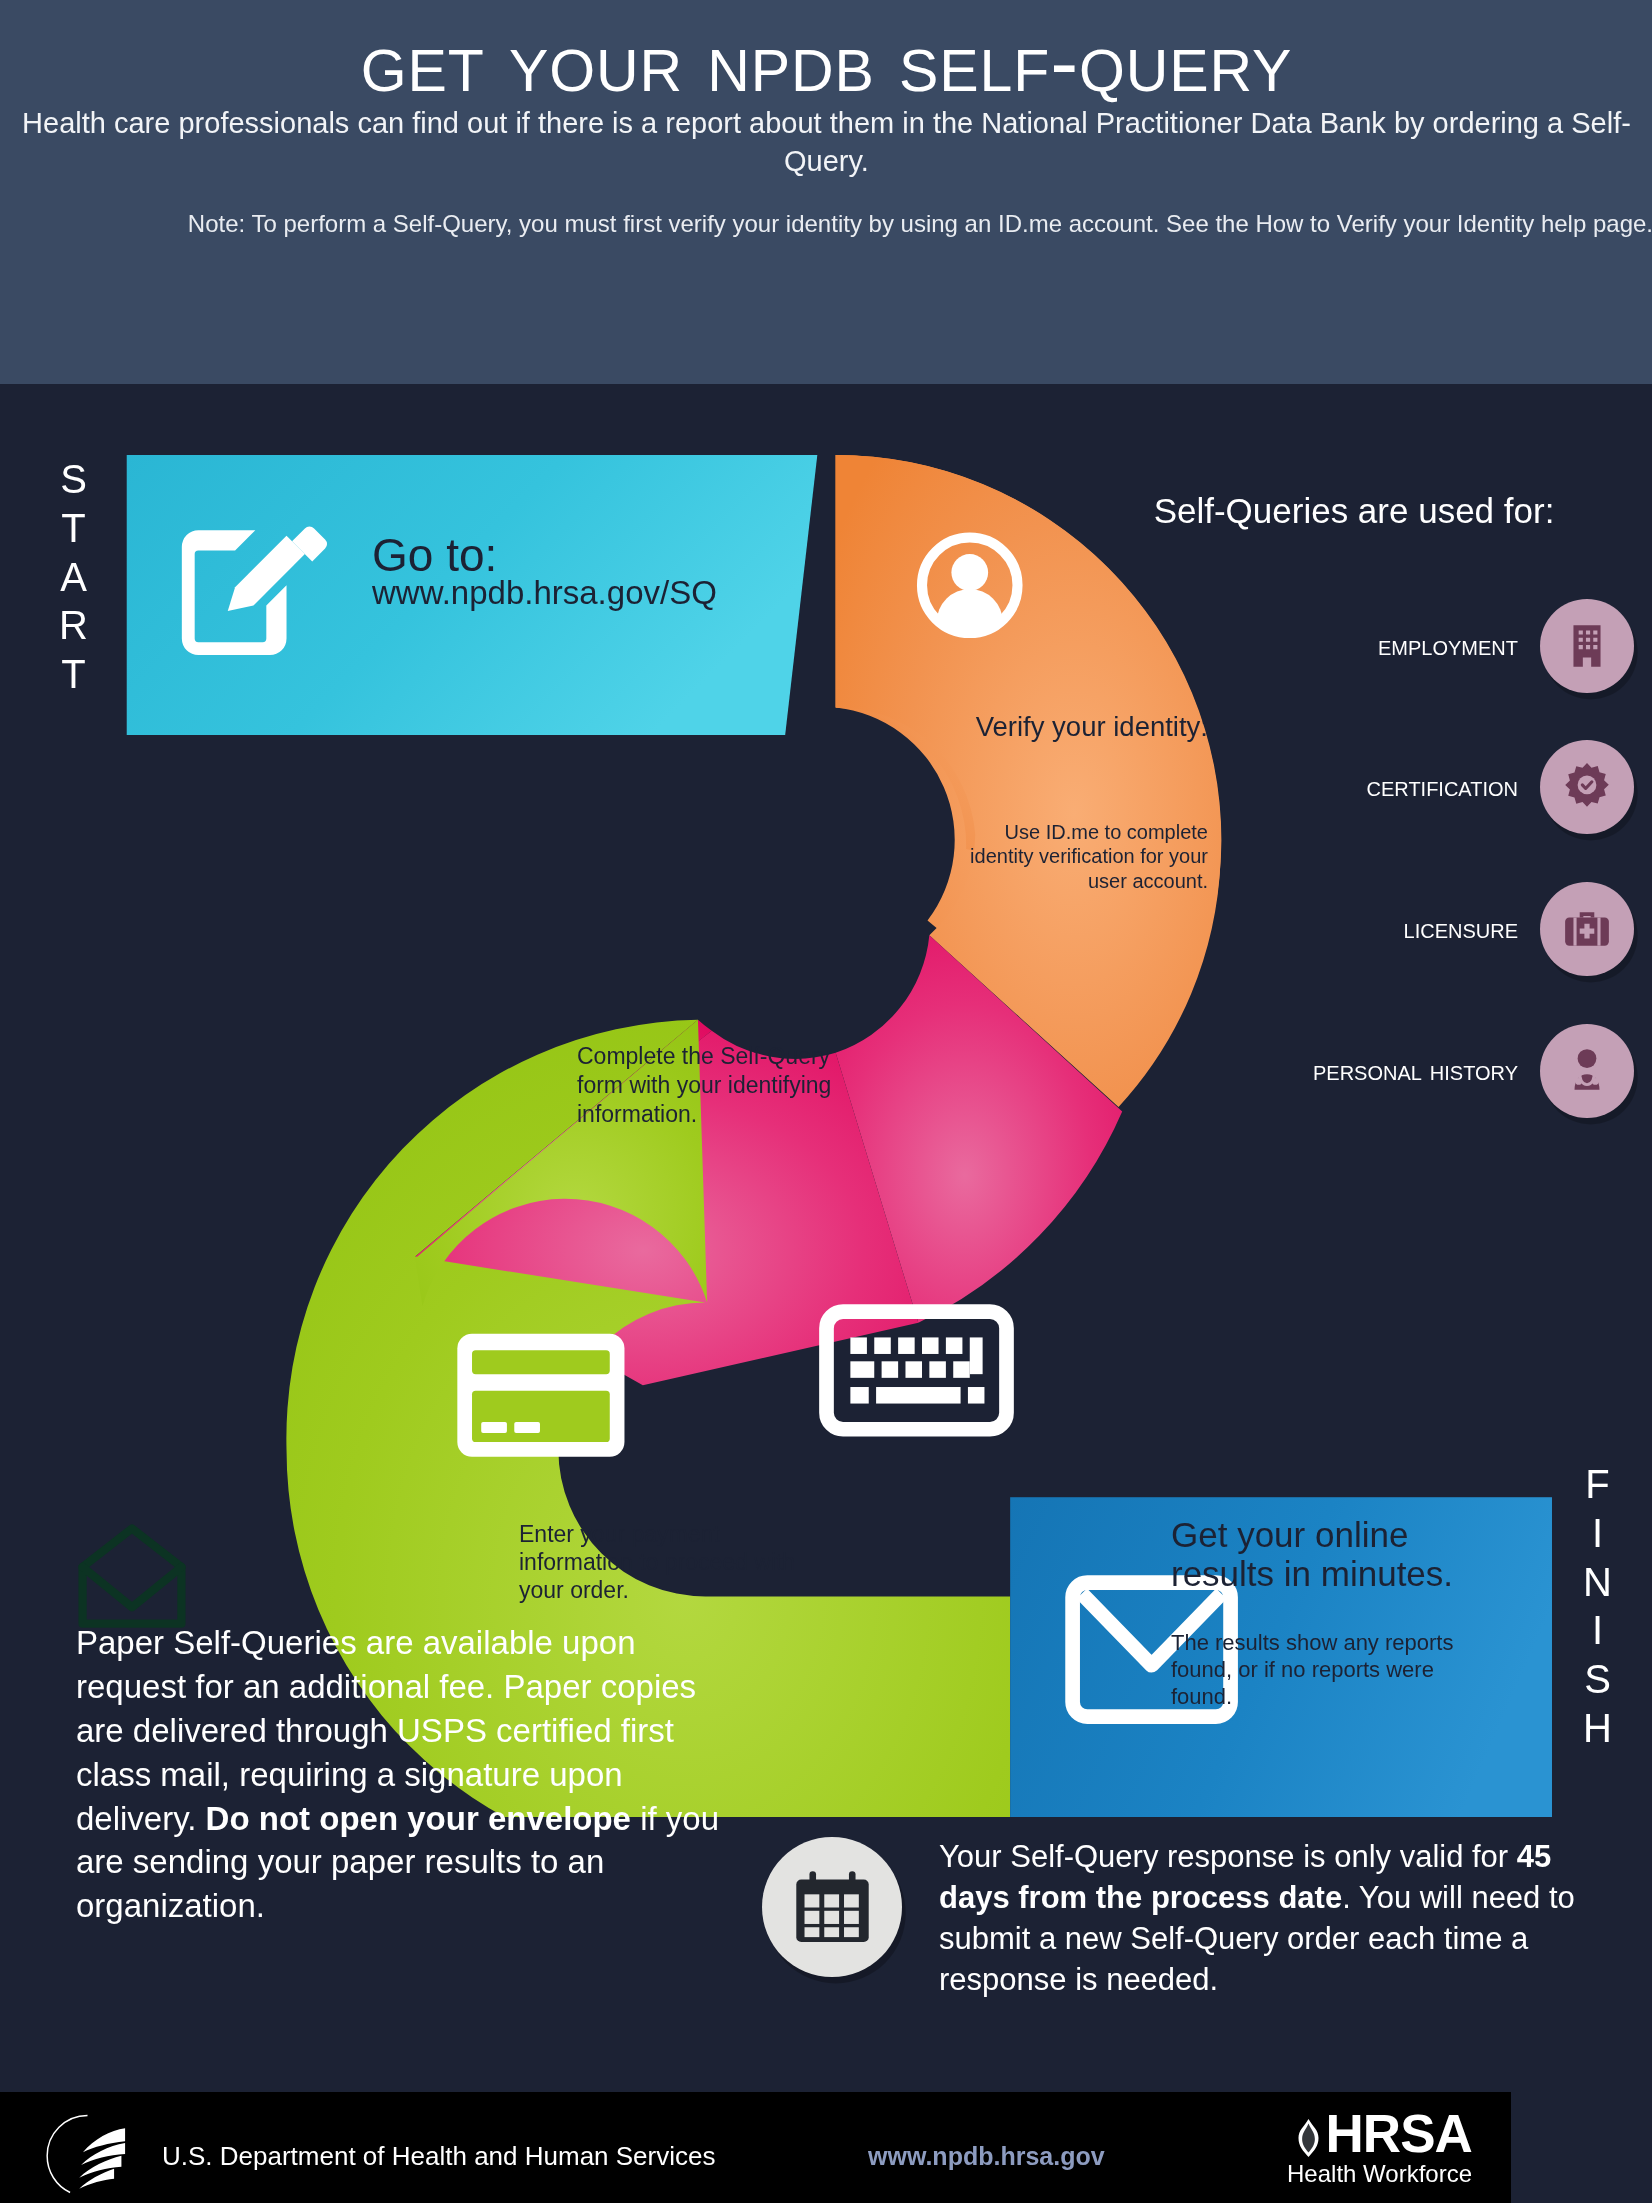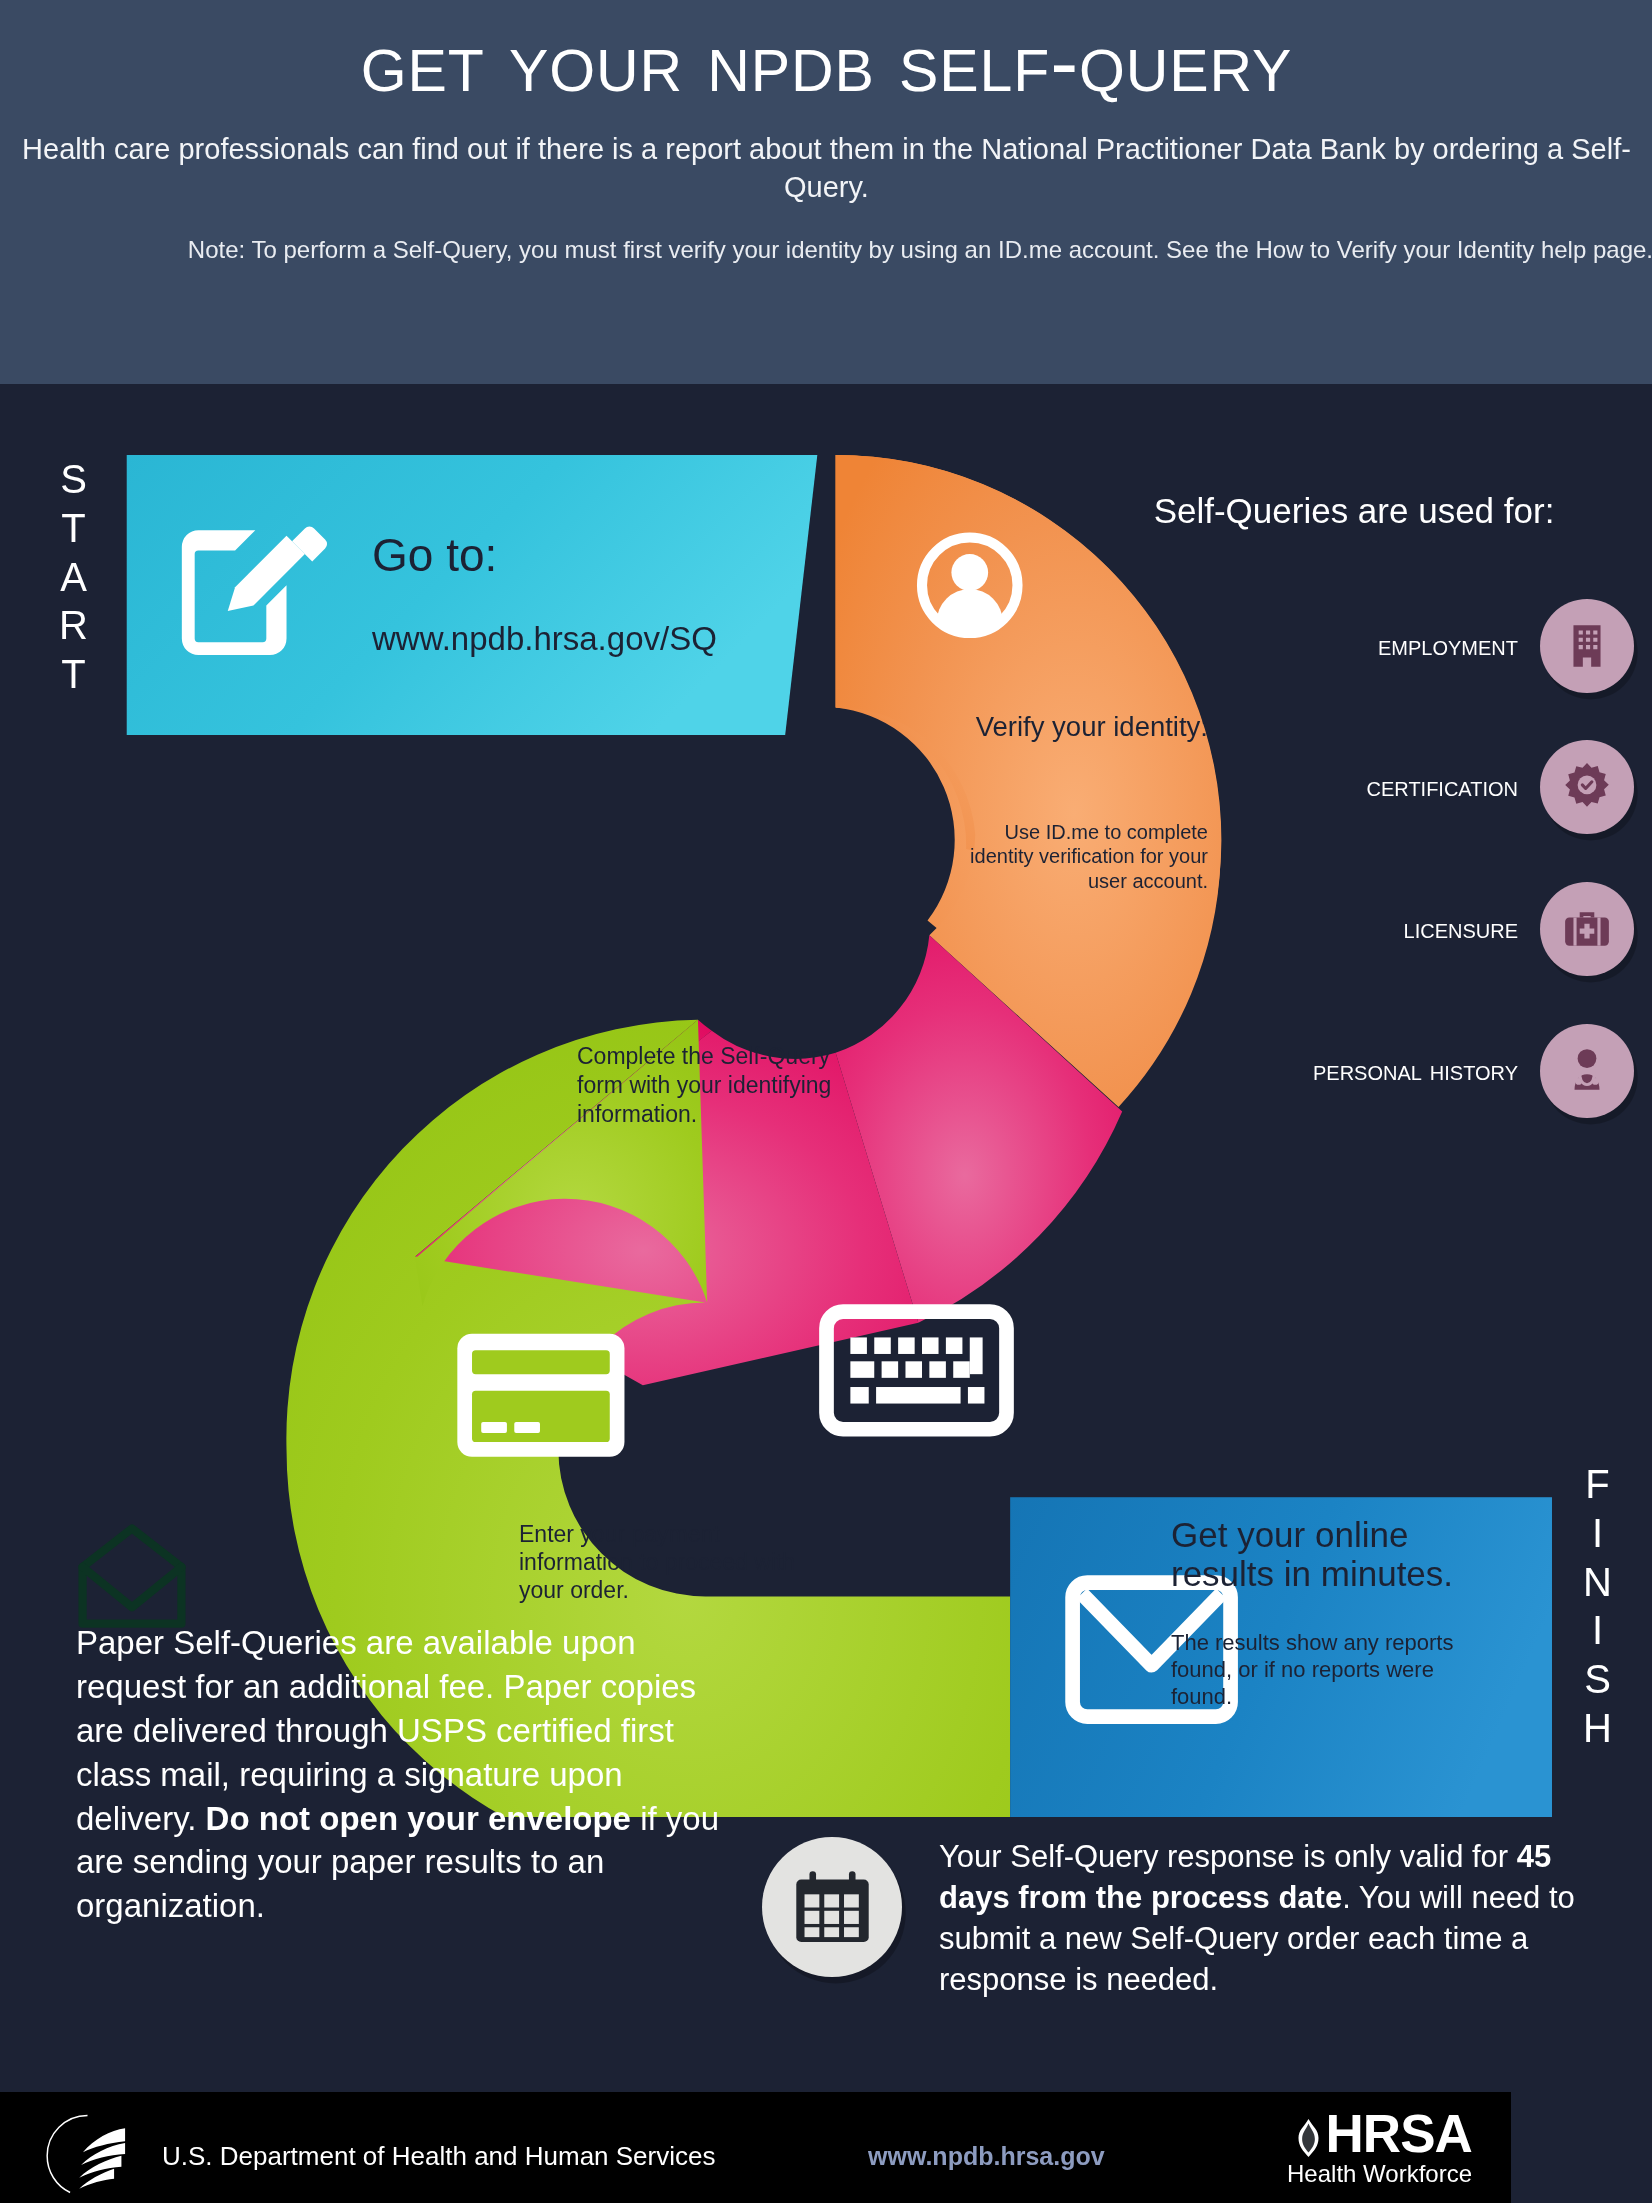--- a/index.html
+++ b/index.html
@@ -18,35 +18,35 @@
   }
   #title {
     font-size:84px; line-height:1.0; color:#ffffff;
     letter-spacing:0.9px; font-weight:400;
     font-variant:small-caps; text-transform:lowercase;
     padding-top:20px;
     font-family:Liberation Sans, sans-serif;
   }
   #subtitle {
     font-size:29px; line-height:1.32; color:#f2f4f7;
-    margin-top:26px; font-weight:400;
+    font-weight:400;
   }
   #note {
     font-size:24px; line-height:1.38; color:#e9ecf1;
     margin-top:26px; font-weight:400;text-align:right;
   }
 
   
   #flow-svg { position:absolute; left:0; top:384px; width:1653px; height:1433px; }
 
   
   .ov { position:absolute; }
 
   #goto-label { left:372px; top:528px; font-size:46px; color:#1c2234; }
-  #goto-url   { left:372px; top:620px; font-size:33px; color:#1c2234; }
+  #goto-url   { left:372px; top:574px; font-size:33px; color:#1c2234; }
 
   #verify-head { left:946px; top:712px; width:262px; text-align:right;
                  font-size:27.5px; line-height:1.12; color:#1c2234; }
   #verify-body { left:937px; top:820px; width:271px; text-align:right;
                  font-size:20px; line-height:1.22; color:#1c2234; }
 
   #form-txt { left:577px; top:1042px; width:266px; font-size:23px;
               line-height:1.26; color:#1c2234; }
 
   #pay-txt { left:519px; top:1520px; width:312px; font-size:23px;

